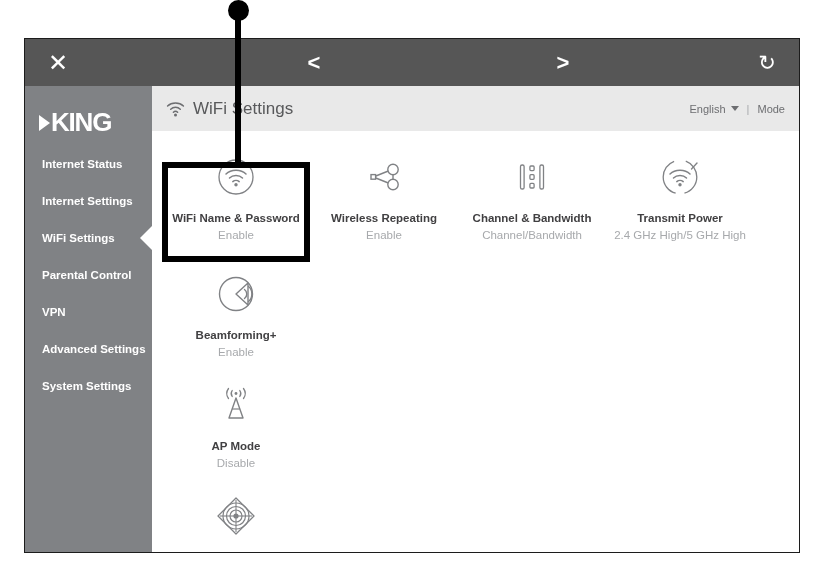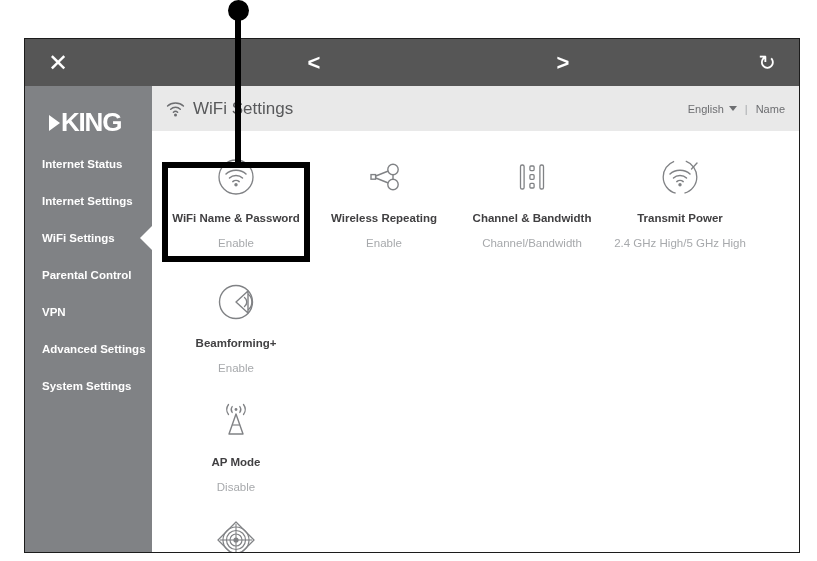--- a/index.html
+++ b/index.html
@@ -80,21 +80,21 @@
   #sidebar {
     width: 127px;
     background: #808285;
     position: relative;
     flex: none;
   }
   #logo {
     height: 45px;
     display: flex;
     align-items: center;
-    padding-left: 24px;
+    padding-left: 14px;
     margin-top: 14px;
   }
   #logo-mark {
     width: 0;
     height: 0;
     border-left: 11px solid #ffffff;
     border-top: 8px solid transparent;
     border-bottom: 8px solid transparent;
     margin-right: 1px;
   }
@@ -201,21 +201,21 @@
     font-size: 11.5px;
     font-weight: bold;
     color: #414042;
     line-height: 14px;
     white-space: nowrap;
   }
   .tile-value {
     font-size: 11.5px;
     color: #a7a9ac;
     line-height: 16px;
-    margin-top: 10px;
+    margin-top: 2px;
     white-space: nowrap;
   }
   #row1 { padding-left: 10px; }
   #row2 { padding-left: 10px; margin-top: 6px; flex-direction: column; }
 
   
   #callout-dot {
     position: absolute;
     left: 228px;
     top: 0px;
@@ -299,21 +299,21 @@
             <path d="M4.7 8.2 C7.3 5.7 11.7 5.7 14.3 8.2" fill="none" stroke="#6d6e71" stroke-width="1.5" stroke-linecap="round"></path>
             <path d="M7.4 11.2 C8.6 10.1 10.4 10.1 11.6 11.2" fill="none" stroke="#6d6e71" stroke-width="1.5" stroke-linecap="round"></path>
             <circle cx="9.5" cy="14" r="1.5" fill="#6d6e71"></circle>
           </svg>
         </div>
         <div id="page-title">WiFi Settings</div>
         <div id="header-right">
           <span id="lang-label">English</span>
           <span id="lang-caret"></span>
           <span id="header-sep">|</span>
-          <span id="exit-link">Name</span>
+          <span id="exit-link">Mode</span>
         </div>
       </div>
 
       <div id="tile-area">
         <div id="row1" class="tile-row">
             <div class="tile">
               <div class="tile-icon">
                 <svg width="44" height="44" viewBox="0 0 44 44">
                   <circle cx="22" cy="22" r="17" fill="none" stroke="#808285" stroke-width="1.3"></circle>
       <path d="M12 19 C17 14 27 14 32 19" fill="none" stroke="#808285" stroke-width="1.5" stroke-linecap="round"></path>

